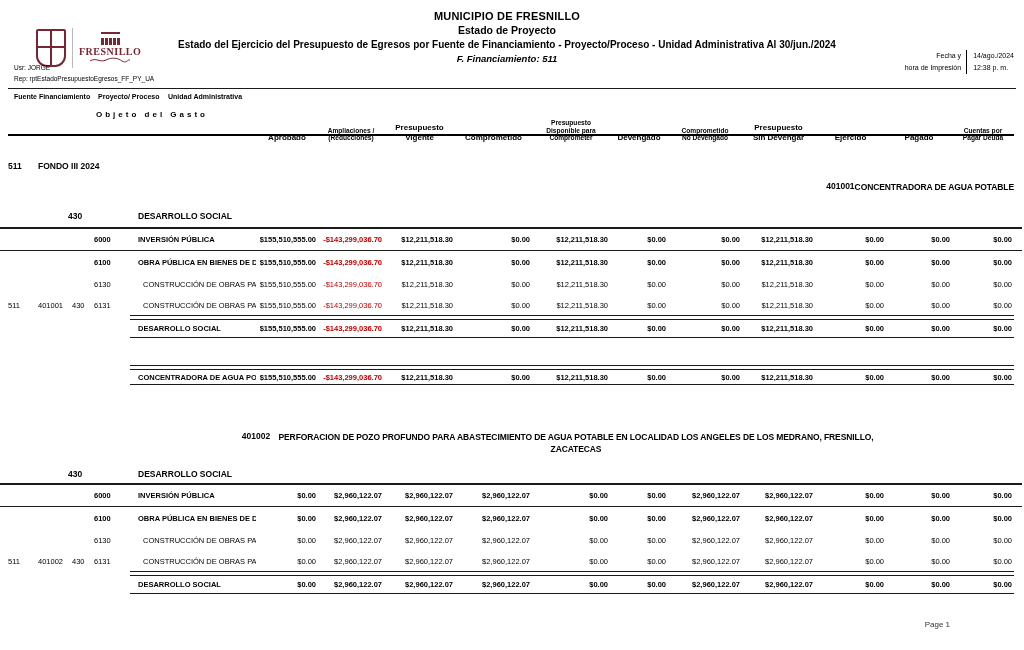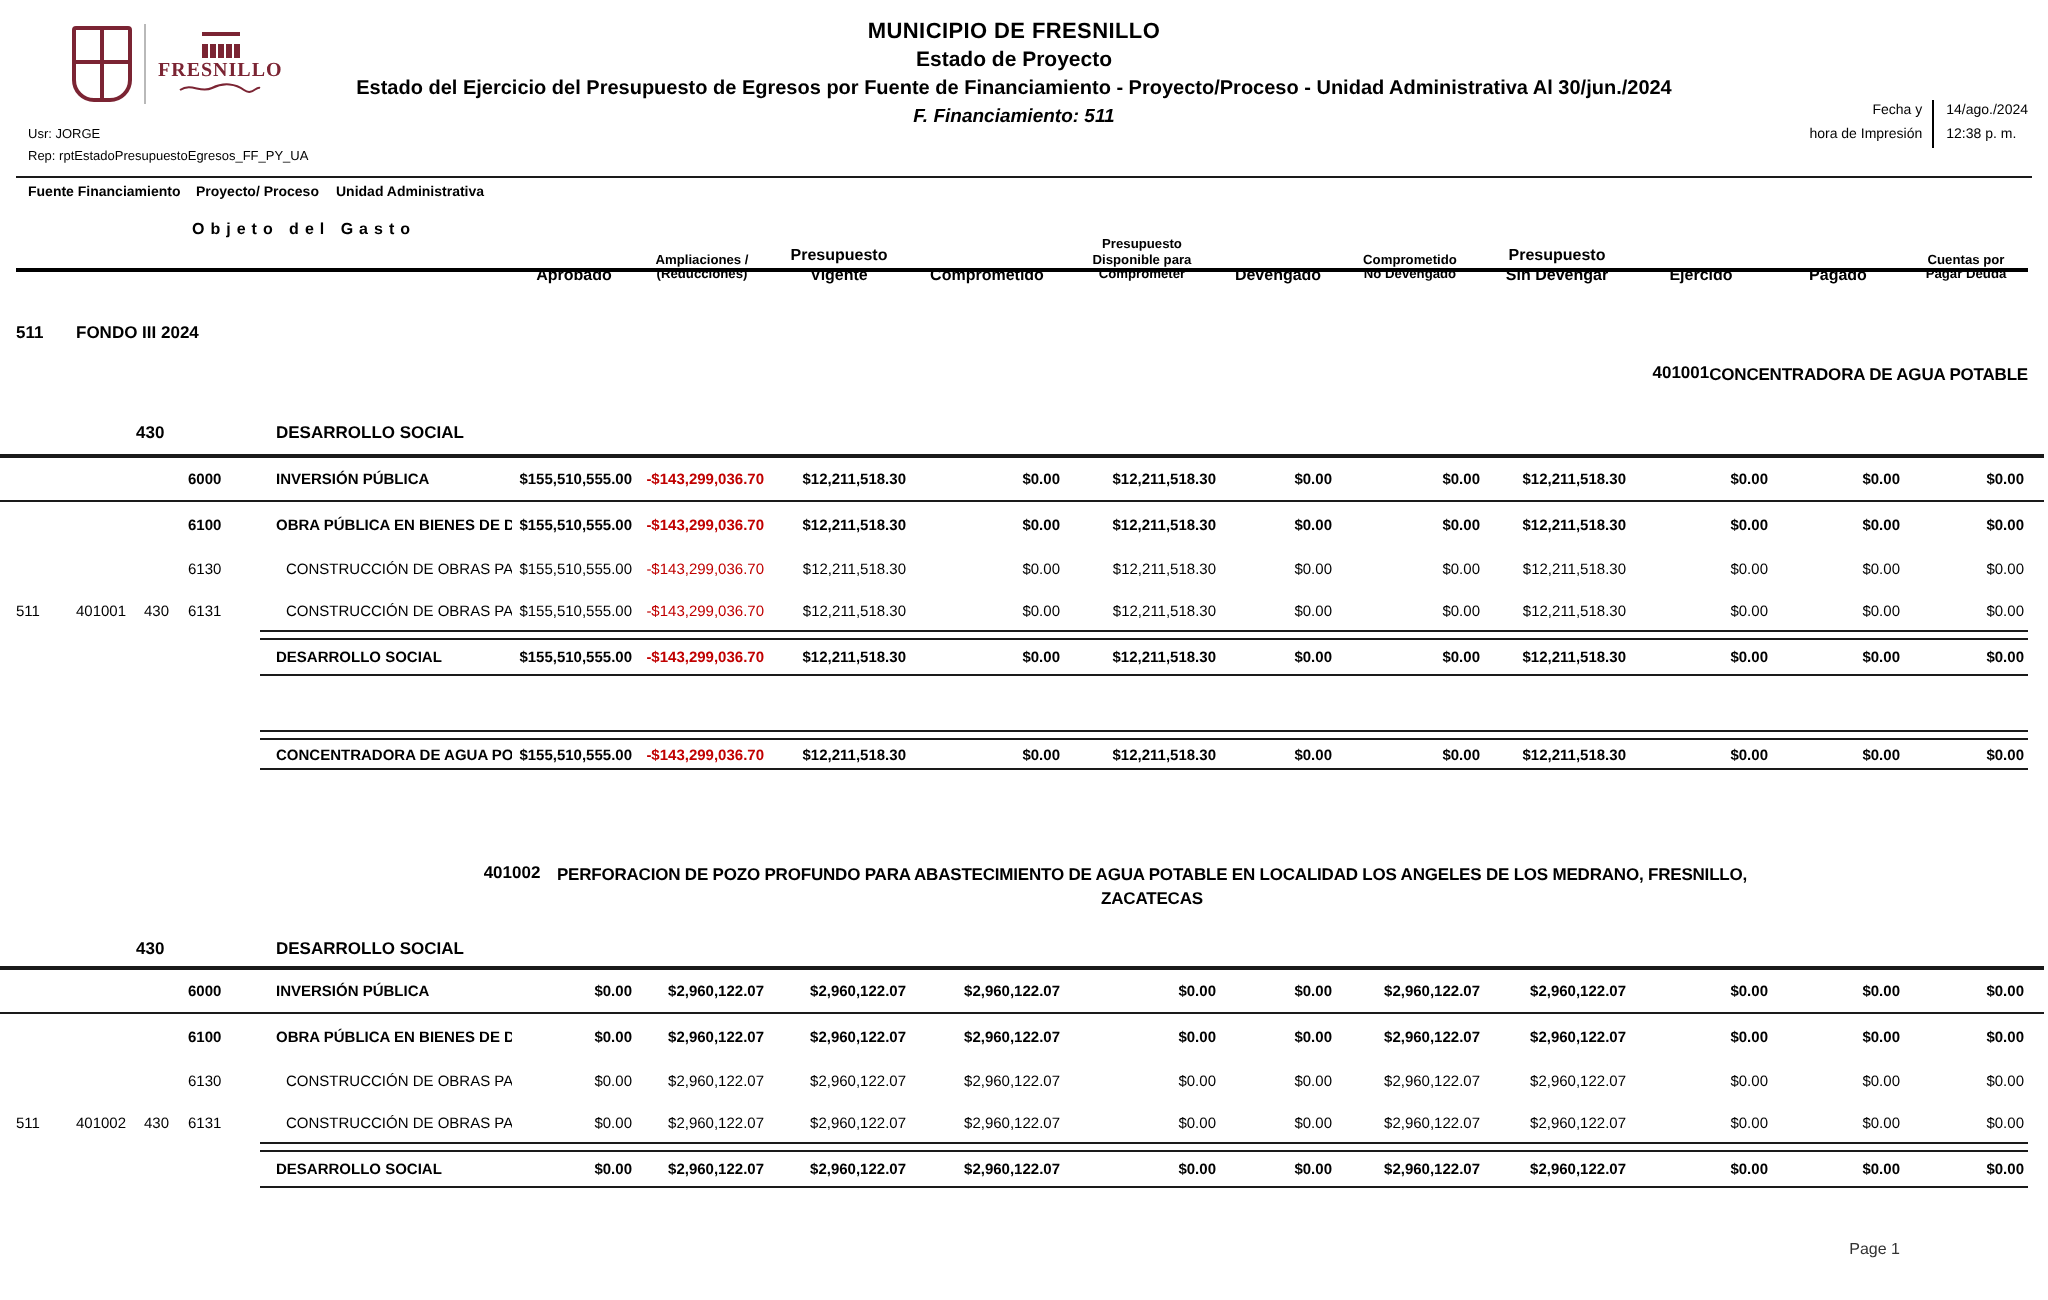--- a/index.html
+++ b/index.html
@@ -6,21 +6,21 @@
   #page{position:relative;width:1024px;height:650px;background:#ffffff;
         font-family:"Liberation Sans",sans-serif;color:#000;overflow:hidden;}
 
   
   .titles{position:absolute;left:140px;right:150px;top:10px;text-align:center;}
   .t-muni{font-size:11px;font-weight:bold;letter-spacing:.2px;}
   .t-state{font-size:10.5px;font-weight:bold;margin-top:2px;}
   .t-report{font-size:10px;font-weight:bold;margin-top:3px;}
   .t-fin{font-size:9.5px;font-weight:bold;margin-top:3px;font-style:italic;}
 
-  .logo{position:absolute;left:36px;top:12px;display:flex;align-items:center;gap:6px;}
+  .logo{position:absolute;left:36px;top:28px;display:flex;align-items:center;gap:6px;}
   .crest{width:26px;height:34px;border:2px solid #7b2433;border-radius:2px 2px 11px 11px;
          position:relative;background:
          linear-gradient(#7b2433,#7b2433) 50% 0/2px 100% no-repeat,
          linear-gradient(#7b2433,#7b2433) 0 46%/100% 2px no-repeat;}
   .logo-div{width:1px;height:40px;background:#b9b9b9;}
   .logo-right{display:flex;flex-direction:column;align-items:center;color:#7b2433;}
   .bldg{display:flex;align-items:flex-end;gap:1px;height:10px;margin-bottom:1px;border-top:2px solid #7b2433;padding-top:1px;}
   .bldg i{display:block;width:3px;height:7px;background:#7b2433;}
   .logo-name{font-family:"Liberation Serif",serif;font-weight:bold;font-size:10px;letter-spacing:.5px;}
   .logo-flourish{margin-top:-1px;}

